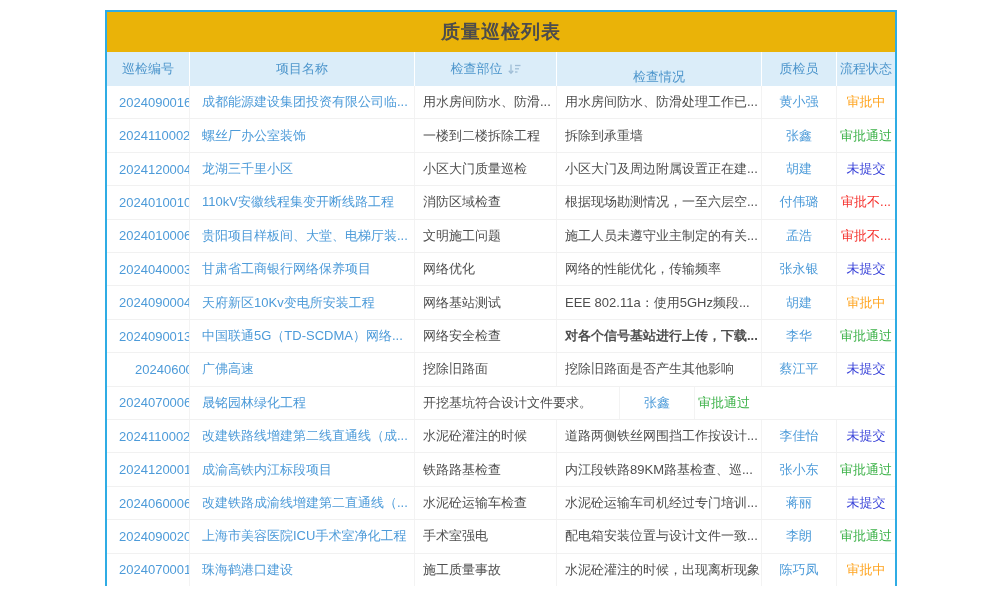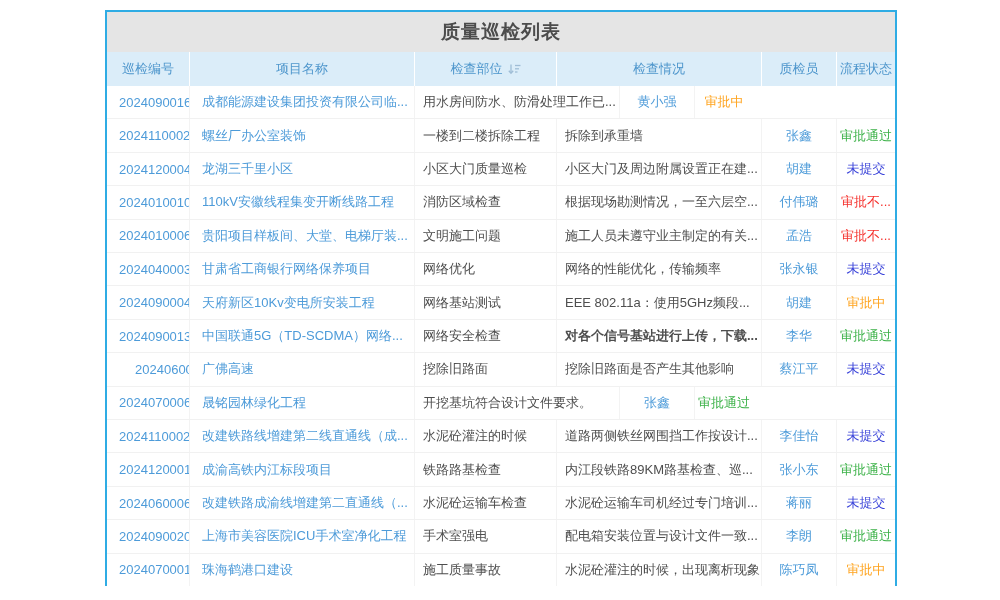--- a/index.html
+++ b/index.html
@@ -1,19 +1,19 @@
 <!DOCTYPE html>
 <html><head>
 <meta charset="utf-8">
 <style>
   * { margin:0; padding:0; box-sizing:border-box; }
   html,body { width:1000px; height:600px; background:#ffffff; font-family:"Liberation Sans","DejaVu Sans",sans-serif; overflow:hidden; }
   .panel {
     position:absolute; left:105px; top:10px; width:792px; height:576px;
-    border:2px solid #2FACE4; background:#e5e5e5;
+    border:2px solid #2FACE4; background:#eab308;
   }
   .title-bar {
     height:40px; display:flex; align-items:center; justify-content:center;
     font-size:19px; font-weight:bold; color:#4c4c4c; letter-spacing:1px;
   }
   .thead {
     display:flex; height:34px; background:#DBEDF9; color:#4E96CC; font-size:13px;
   }
   .hcell {
     display:flex; align-items:center; justify-content:center;
@@ -58,34 +58,35 @@
             <g stroke="#9FBDD6" stroke-width="1.3" fill="none">
               <line x1="3" y1="1.5" x2="3" y2="10"></line>
               <polyline points="0.8,7.8 3,10.2 5.2,7.8" fill="none"></polyline>
               <line x1="7" y1="2.5" x2="12.5" y2="2.5"></line>
               <line x1="7" y1="5.8" x2="11" y2="5.8"></line>
               <line x1="7" y1="9" x2="9.5" y2="9"></line>
             </g>
           </svg>
         </span>
       </div>
-      <div class="hcell" style="width: 205px;">
+      <div class="hcell" style="width: 205px; align-items: flex-end;">
         <span>检查情况</span>
       </div>
       <div class="hcell" style="width: 75px;">
         <span>质检员</span>
       </div>
       <div class="hcell" style="width: 58px;">
         <span>流程状态</span>
       </div>
     </div>
   <div class="tbody">
       <div class="trow">
         <div class="tcell col-id" style="width: 83px; color: rgb(77, 155, 217);">2024090016</div>
         <div class="tcell col-project" style="width: 225px; color: rgb(77, 155, 217);">成都能源建设集团投资有限公司临...</div>
+        <div class="tcell col-part" style="width: 142px; color: rgb(78, 78, 78);">用水房间防水、防滑...</div>
         <div class="tcell col-situation" style="width: 205px; color: rgb(78, 78, 78);">用水房间防水、防滑处理工作已...</div>
         <div class="tcell col-inspector" style="width: 75px; color: rgb(77, 155, 217);">黄小强</div>
         <div class="tcell col-status" style="width: 58px; color: rgb(255, 164, 31);">审批中</div>
       </div>
       <div class="trow">
         <div class="tcell col-id" style="width: 83px; color: rgb(77, 155, 217);">2024110002</div>
         <div class="tcell col-project" style="width: 225px; color: rgb(77, 155, 217);">螺丝厂办公室装饰</div>
         <div class="tcell col-part" style="width: 142px; color: rgb(78, 78, 78);">一楼到二楼拆除工程</div>
         <div class="tcell col-situation" style="width: 205px; color: rgb(78, 78, 78);">拆除到承重墙</div>
         <div class="tcell col-inspector" style="width: 75px; color: rgb(77, 155, 217);">张鑫</div>

